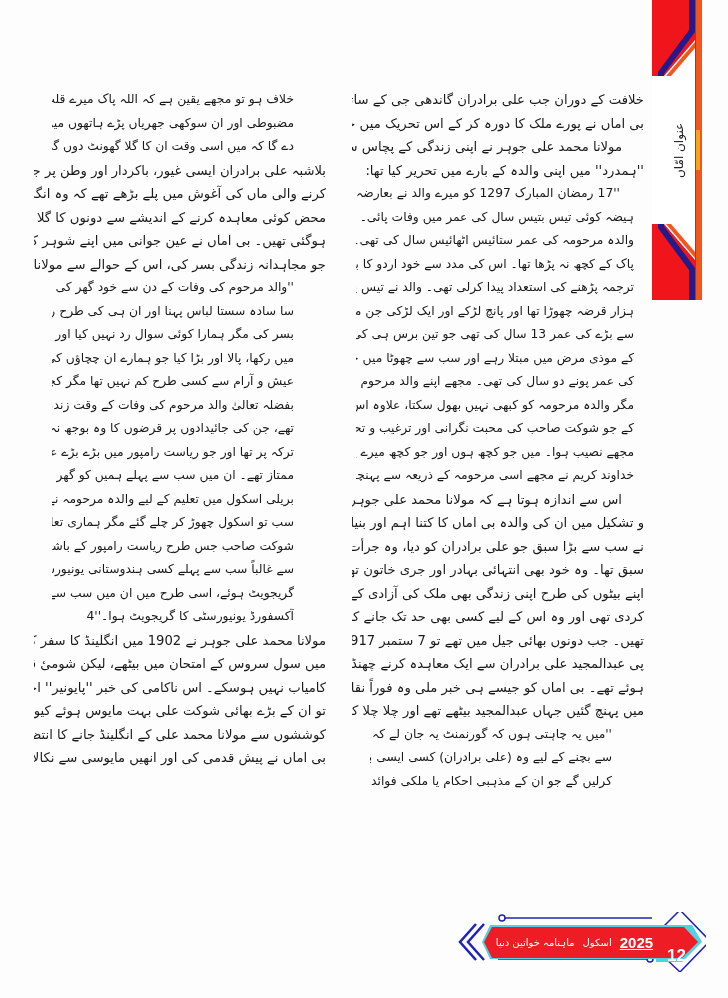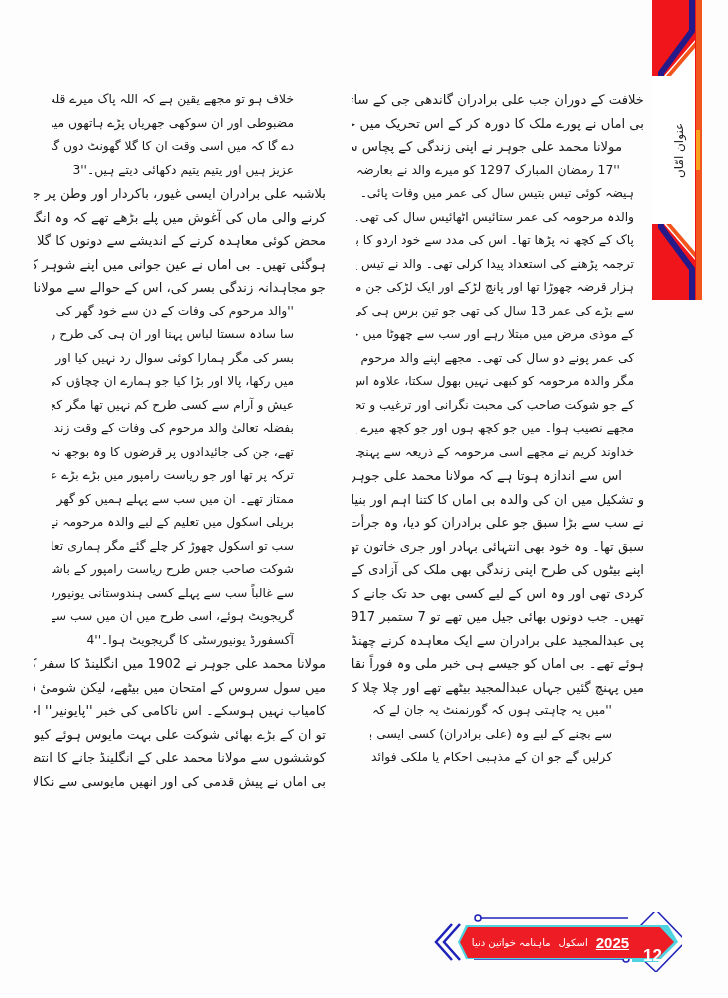--- a/index.html
+++ b/index.html
@@ -32,21 +32,21 @@
     }
     .side-tab svg { position: absolute; left: 0; top: 0; }
     .side-title {
       position: absolute; left: 2px; top: 110px; width: 50px; height: 80px;
       display: flex; align-items: center; justify-content: center;
       writing-mode: vertical-rl; transform: rotate(180deg);
       font-size: 12px; color: #222; direction: rtl;
     }
 
     
-    .footer-banner { position: absolute; left: 432px; top: 912px; width: 250px; height: 60px; }
+    .footer-banner { position: absolute; left: 456px; top: 912px; width: 250px; height: 60px; }
     .footer-banner svg { position: absolute; left: 0; top: 0; }
     .footer-text {
       position: absolute; left: 30px; top: 18px; width: 200px; height: 24px;
       display: flex; align-items: center; justify-content: flex-end; gap: 8px;
       color: #fff; direction: ltr;
     }
     .footer-page { font-family: "Liberation Sans", sans-serif; font-weight: bold; font-size: 17px; margin-top: 28px; }
     .footer-year { font-family: "Liberation Sans", sans-serif; font-weight: bold; font-size: 15px; text-decoration: underline; }
     .footer-month { font-size: 10px; direction: rtl; }
     .footer-mag { font-size: 10px; direction: rtl; }
@@ -67,20 +67,21 @@
       <rect x="44" y="130" width="4" height="40" fill="#f7a41c"></rect>
     </svg>
     <div class="side-title">عنوان امّاں</div>
   </div>
 
   <div class="col col-right">
     <div>
       <span class="line">خلافت کے دوران جب علی برادران گاندھی جی کے ساتھ جیل میں تھے تو</span>
       <span class="line last">بی اماں نے پورے ملک کا دورہ کر کے اس تحریک میں جان پھونکی۔</span>
       <span class="line" style="padding-right:22px">مولانا محمد علی جوہر نے اپنی زندگی کے پچاس سال کی تکمیل پر</span>
+      <span class="line last">''ہمدرد'' میں اپنی والدہ کے بارے میں تحریر کیا تھا:</span>
     </div>
     <div class="quote" style="padding:0 10px 0 4px">
       <span class="line" style="padding-right:14px">''17 رمضان المبارک 1297 کو میرے والد نے بعارضہ</span>
       <span class="line">ہیضہ کوئی تیس بتیس سال کی عمر میں وفات پائی۔ اس وقت میری</span>
       <span class="line">والدہ مرحومہ کی عمر ستائیس اٹھائیس سال کی تھی۔ سوائے قرآن</span>
       <span class="line">پاک کے کچھ نہ پڑھا تھا۔ اس کی مدد سے خود اردو کا بین السطور</span>
       <span class="line">ترجمہ پڑھنے کی استعداد پیدا کرلی تھی۔ والد نے تیس پینتیس</span>
       <span class="line">ہزار قرضہ چھوڑا تھا اور پانچ لڑکے اور ایک لڑکی جن میں سب</span>
       <span class="line">سے بڑے کی عمر 13 سال کی تھی جو تین برس ہی کی عمر میں مرگی</span>
       <span class="line">کے موذی مرض میں مبتلا رہے اور سب سے چھوٹا میں خود تھا جس</span>
@@ -107,21 +108,20 @@
       <span class="line">سے بچنے کے لیے وہ (علی برادران) کسی ایسی بات کا اقرار</span>
       <span class="line">کرلیں گے جو ان کے مذہبی احکام یا ملکی فوائد کے ذرا بھی</span>
     </div>
   </div>
 
   <div class="col col-left">
     <div class="quote">
       <span class="line">خلاف ہو تو مجھے یقین ہے کہ اللہ پاک میرے قلب کو اتنی</span>
       <span class="line">مضبوطی اور ان سوکھی جھریاں پڑے ہاتھوں میں اتنی طاقت</span>
       <span class="line">دے گا کہ میں اسی وقت ان کا گلا گھونٹ دوں گی۔ گو یہ مجھے</span>
-      <span class="line last">عزیز ہیں اور یتیم یتیم دکھائی دیتے ہیں۔''3</span>
     </div>
     <div>
       <span class="line">بلاشبہ علی برادران ایسی غیور، باکردار اور وطن پر جان نچھاور</span>
       <span class="line">کرنے والی ماں کی آغوش میں پلے بڑھے تھے کہ وہ انگریزوں سے</span>
       <span class="line">محض کوئی معاہدہ کرنے کے اندیشے سے دونوں کا گلا گھونٹنے پر آمادہ</span>
       <span class="line">ہوگئی تھیں۔ بی اماں نے عین جوانی میں اپنے شوہر کے انتقال کے بعد</span>
       <span class="line">جو مجاہدانہ زندگی بسر کی، اس کے حوالے سے مولانا محمد علی جوہر لکھتے ہیں:</span>
     </div>
     <div class="quote">
       <span class="line">''والد مرحوم کی وفات کے دن سے خود گھر کی بوڑھی ماؤں کا</span>

